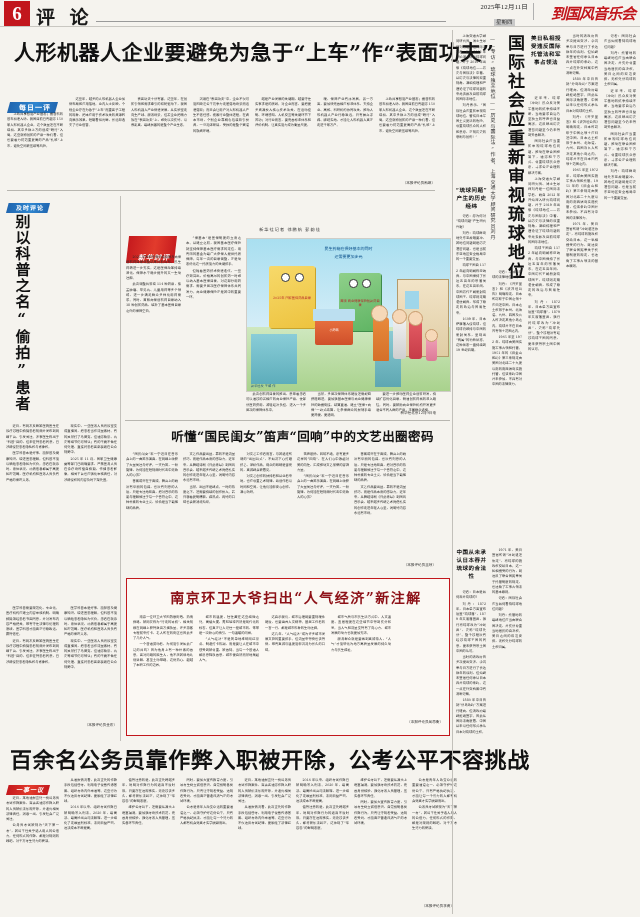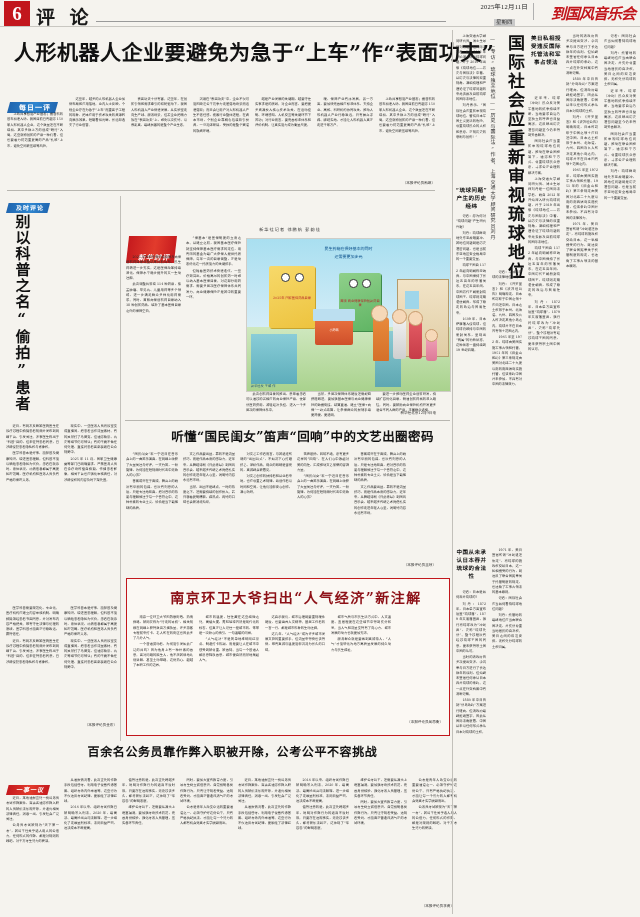--- a/index.html
+++ b/index.html
@@ -46,21 +46,21 @@
   .banner-red{background:linear-gradient(100deg,#c2161c 0%,#e23b2c 55%,#c2161c 100%);
     font-size:7px;padding:18px 7px 2px 12px;line-height:1;font-style:italic;
     clip-path:polygon(6% 0,100% 0,94% 100%,0 100%);}
 
   
   .hl-main{font-family:"DejaVu Serif",serif;font-weight:bold;color:#111;}
   .hl-1{font-size:21px;letter-spacing:.5px;white-space:nowrap;}
   .hl-2{font-size:15.5px;letter-spacing:2px;white-space:nowrap;}
   .hl-3{font-size:12.5px;letter-spacing:.4px;white-space:nowrap;margin-left:25px;}
   .hl-4{font-size:14px;letter-spacing:1.5px;white-space:nowrap;}
-  .hl-5{font-size:12px;letter-spacing:.6px;white-space:nowrap;}
+  .hl-5{font-size:22px;letter-spacing:.6px;white-space:nowrap;}
   .byline{font-size:4.2px;color:#333;letter-spacing:1px;text-align:center;
     font-family:"DejaVu Serif",serif;}
 
   
   .vhead{writing-mode:vertical-rl;text-orientation:upright;font-weight:bold;
     font-size:17px;line-height:1.18;letter-spacing:2px;color:#111;
     font-family:"DejaVu Serif",serif;}
   .vsub{writing-mode:vertical-rl;text-orientation:upright;font-size:5px;
     line-height:1.5;letter-spacing:.5px;color:#333;font-family:"DejaVu Serif",serif;}
   .vhead-left{writing-mode:vertical-rl;text-orientation:upright;font-weight:bold;

